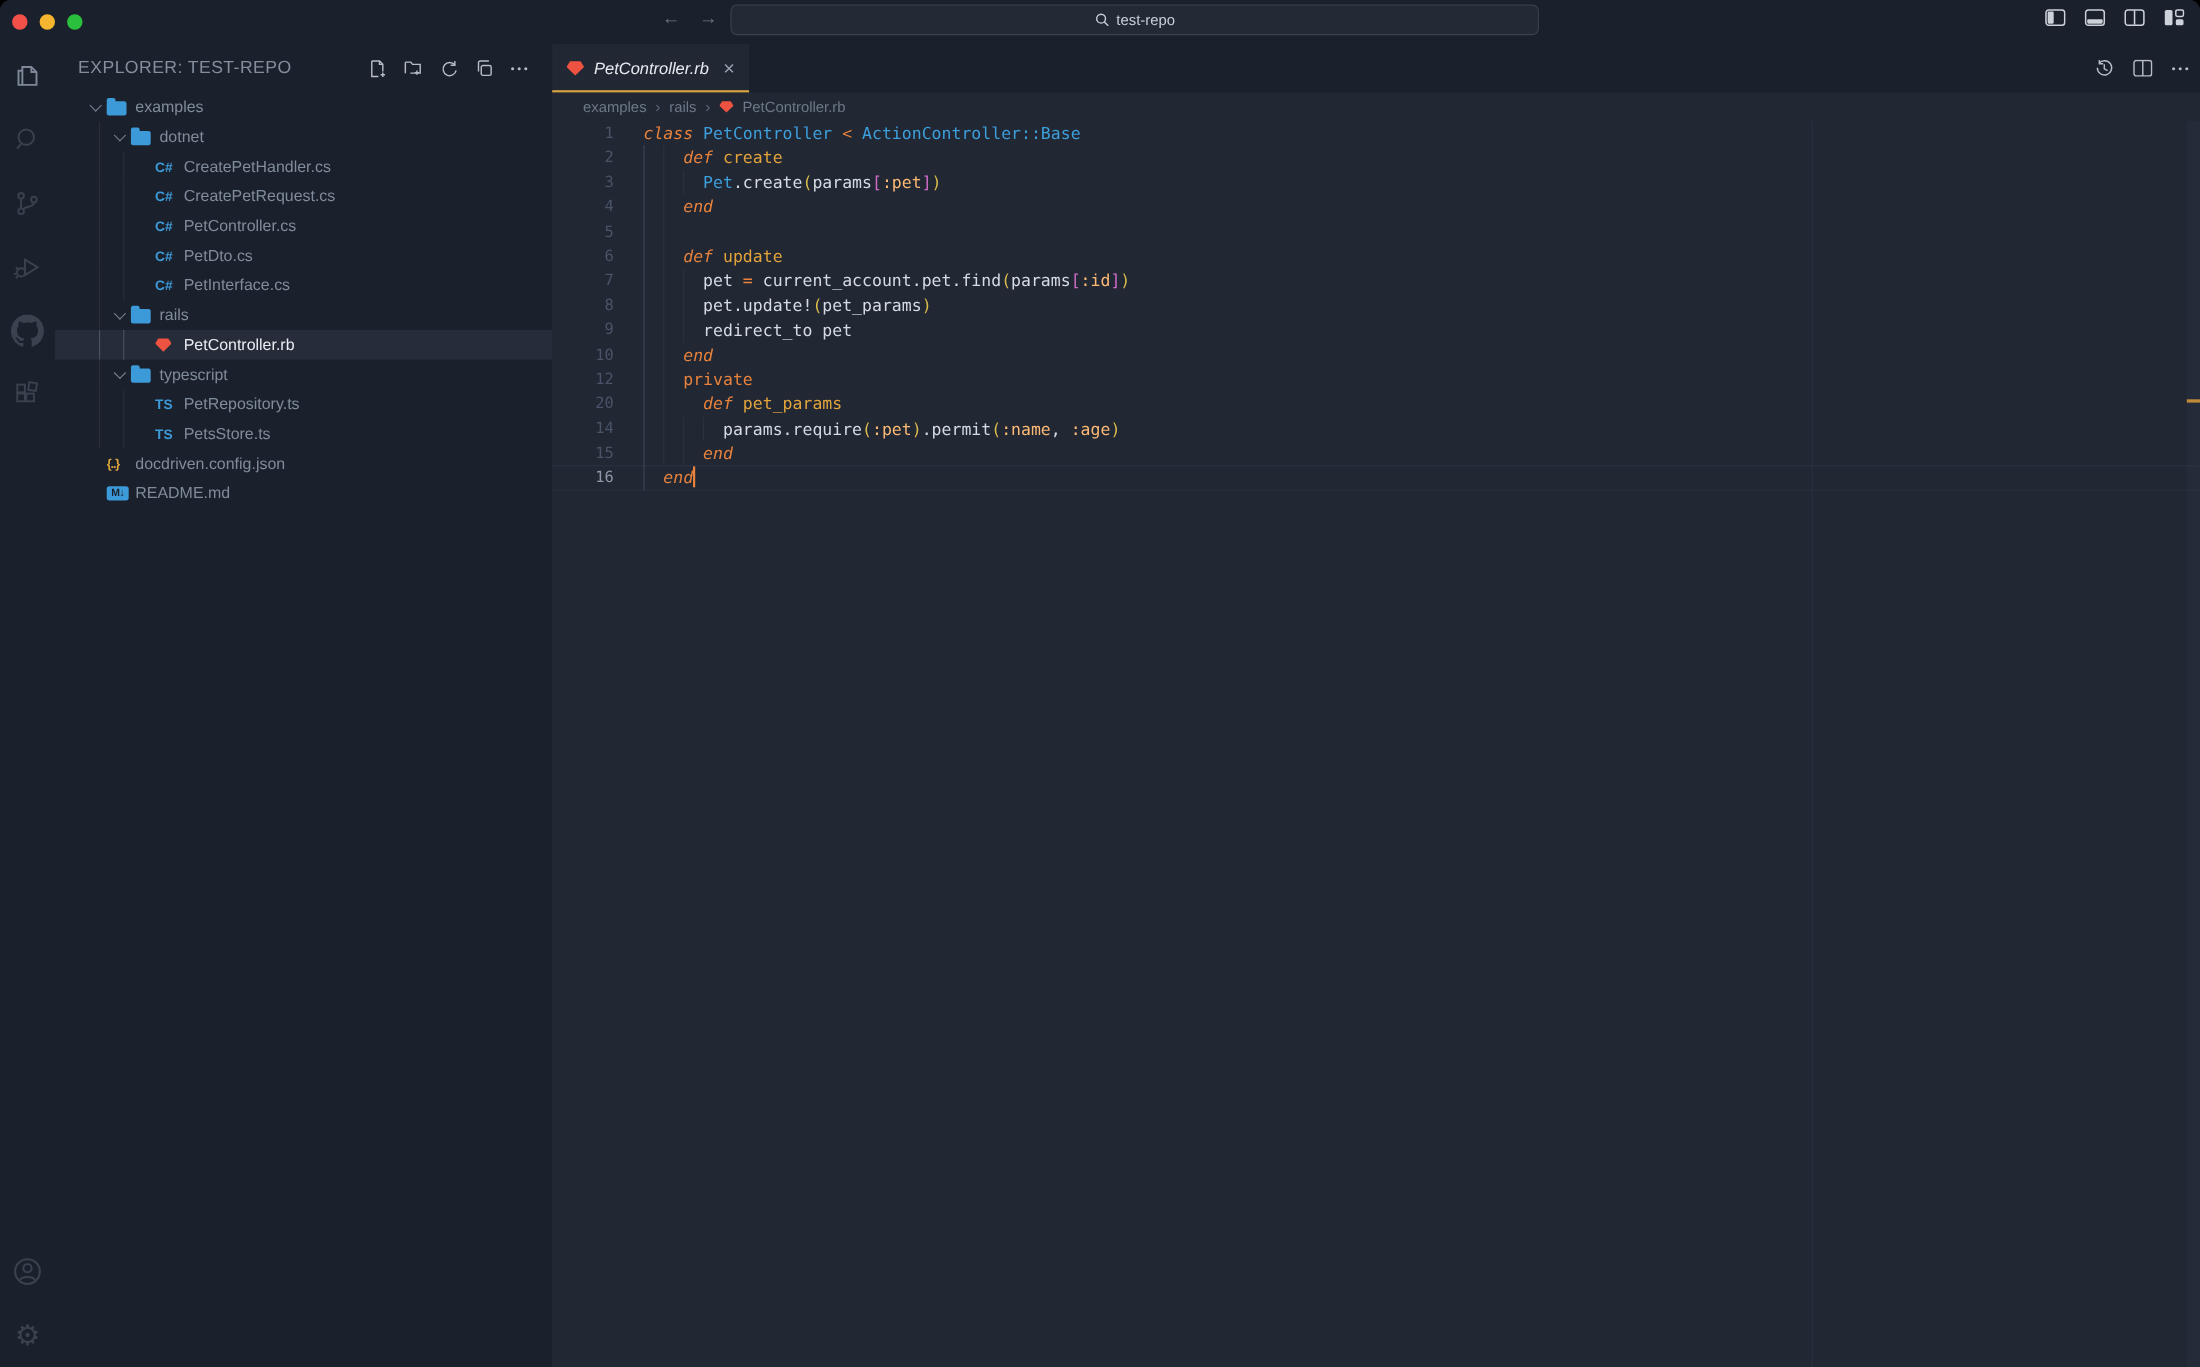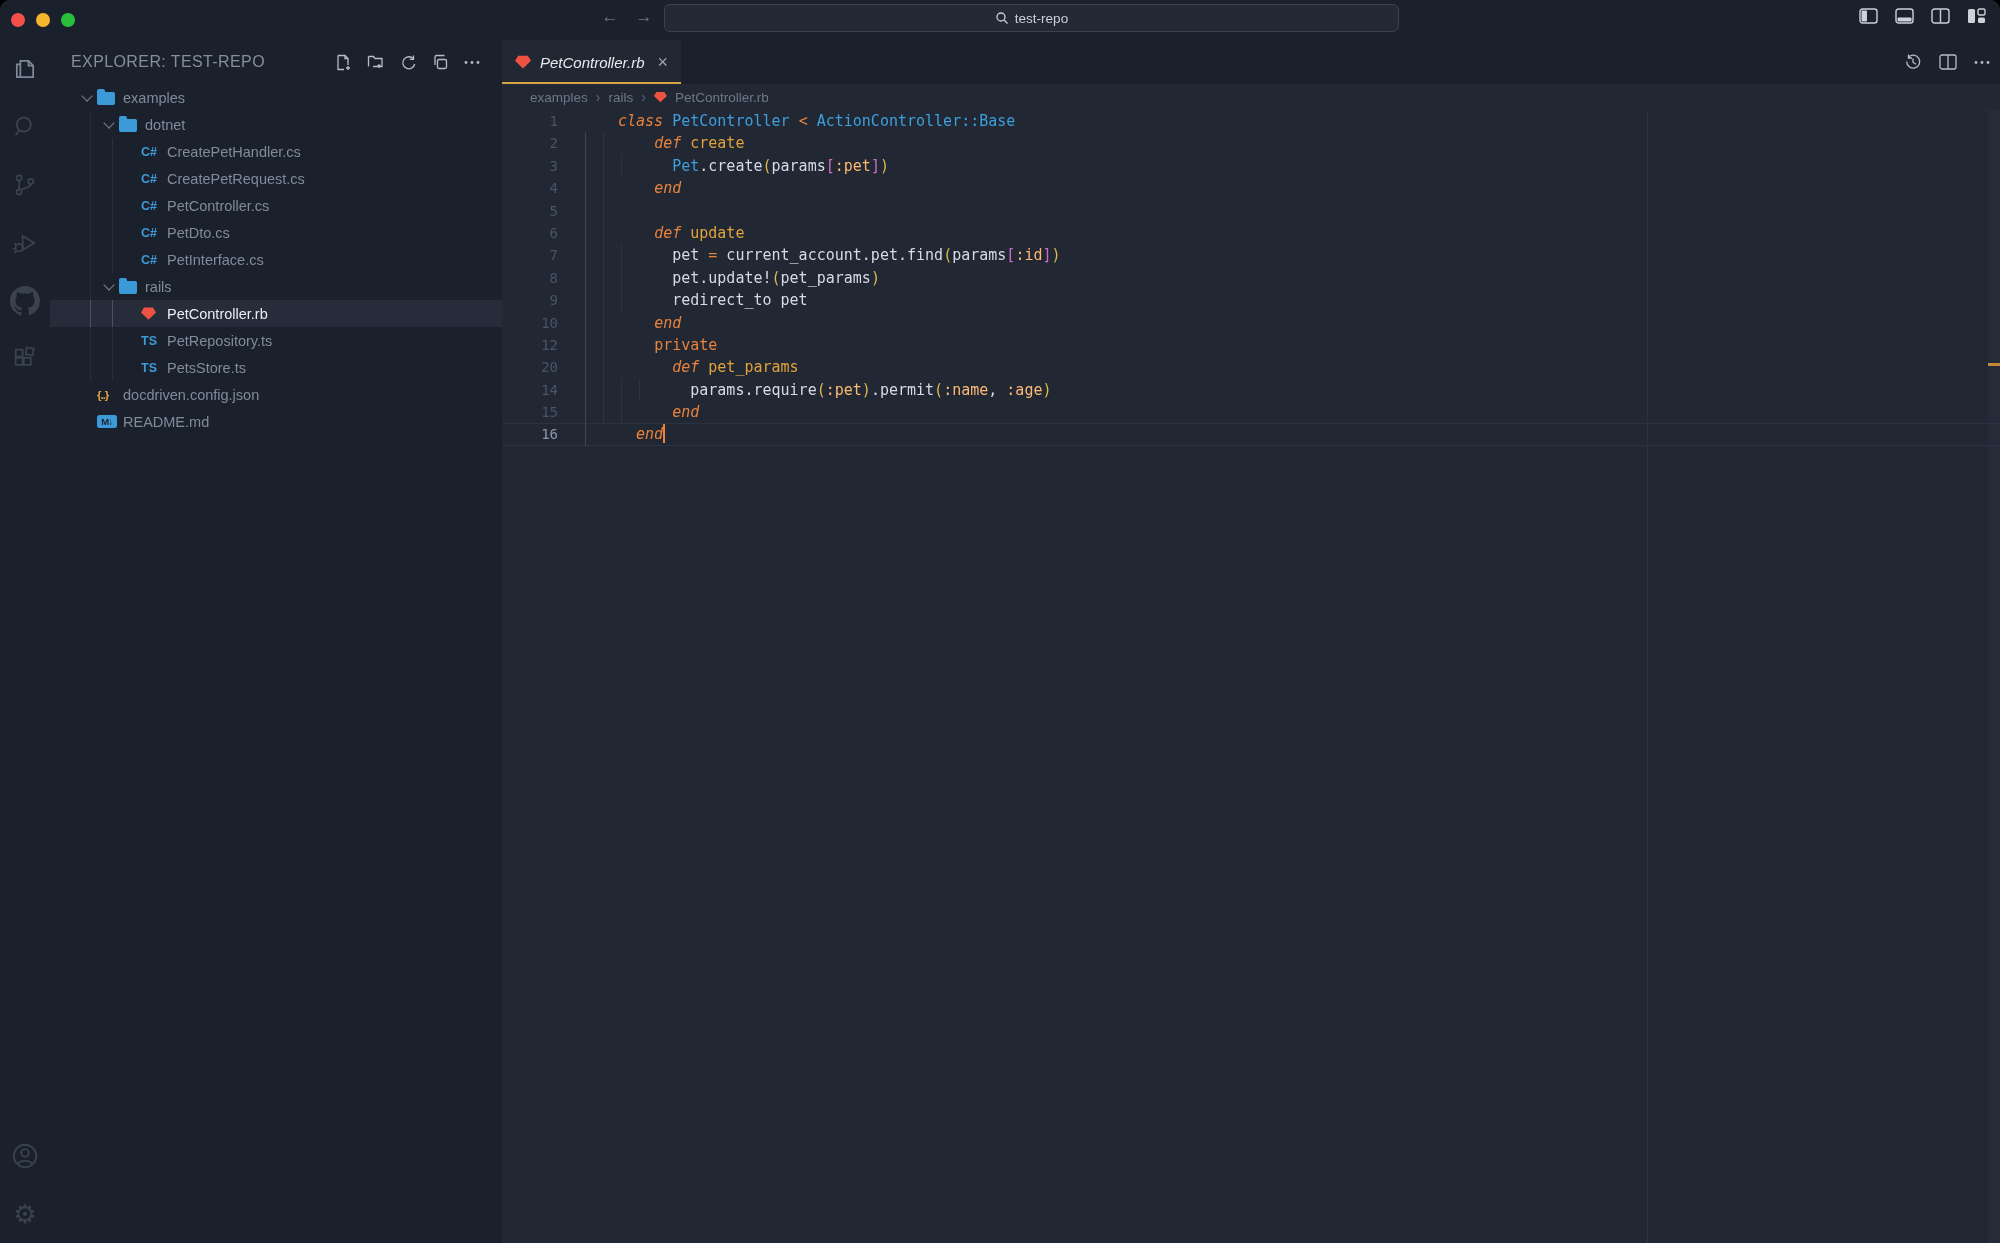--- a/index.html
+++ b/index.html
@@ -76,21 +76,21 @@
 
   .cline{position:relative;height:22.4px;}
   .cline.current{box-shadow:inset 0 1px 0 #2b3241,inset 0 -1px 0 #2b3241;}
   .lnum{position:absolute;left:0;top:0;width:56px;text-align:right;color:#4a5468;
         font:14px/22.4px "DejaVu Sans Mono",monospace;}
   .cline.current .lnum{color:#8e97a8;}
   .lbody{position:absolute;left:83px;top:0;right:14px;bottom:0;
          font:15px/22.4px "DejaVu Sans Mono",monospace;white-space:pre;}
   .guide{position:absolute;top:0;bottom:0;width:1px;background:#2b3342;}
   .guide.g0{background:#3d4759;}
-  .ltext{position:relative;margin-left:33px;}
+  .ltext{position:relative;}
   .cursor{display:inline-block;width:2px;height:19px;background:#e8823c;vertical-align:-4px;}
 
   .tk-k{color:#e8823c;font-style:italic;}
   .tk-ko{color:#e8823c;}
   .tk-m{color:#e2a33c;}
   .tk-c{color:#3d9fdc;}
   .tk-t{color:#d5dbe5;}
   .tk-s{color:#fdba74;}
   .tk-pg{color:#d9ba4c;}
   .tk-pm{color:#ce6bc6;}
@@ -310,20 +310,30 @@
           </div>
           <div class="trow selected" style="padding-left: 70px;">
             <i class="tguide" style="left: 40px;"></i>
             <i class="tguide" style="left: 62px;"></i>
             <span class="chevslot"></span>
             <span class="iconslot">
               <span class="icon-gem"></span>
             </span>
             <span class="tlabel">PetController.rb</span>
           </div>
+          <div class="trow" style="padding-left: 48px;">
+            <i class="tguide" style="left: 40px;"></i>
+            <span class="chevslot">
+              <span class="chev"></span>
+            </span>
+            <span class="iconslot">
+              <span class="icon-folder"></span>
+            </span>
+            <span class="tlabel">typescript</span>
+          </div>
           <div class="trow" style="padding-left: 70px;">
             <i class="tguide" style="left: 40px;"></i>
             <i class="tguide" style="left: 62px;"></i>
             <span class="chevslot"></span>
             <span class="iconslot">
               <span class="icon-text">TS</span>
             </span>
             <span class="tlabel">PetRepository.ts</span>
           </div>
           <div class="trow" style="padding-left: 70px;">

